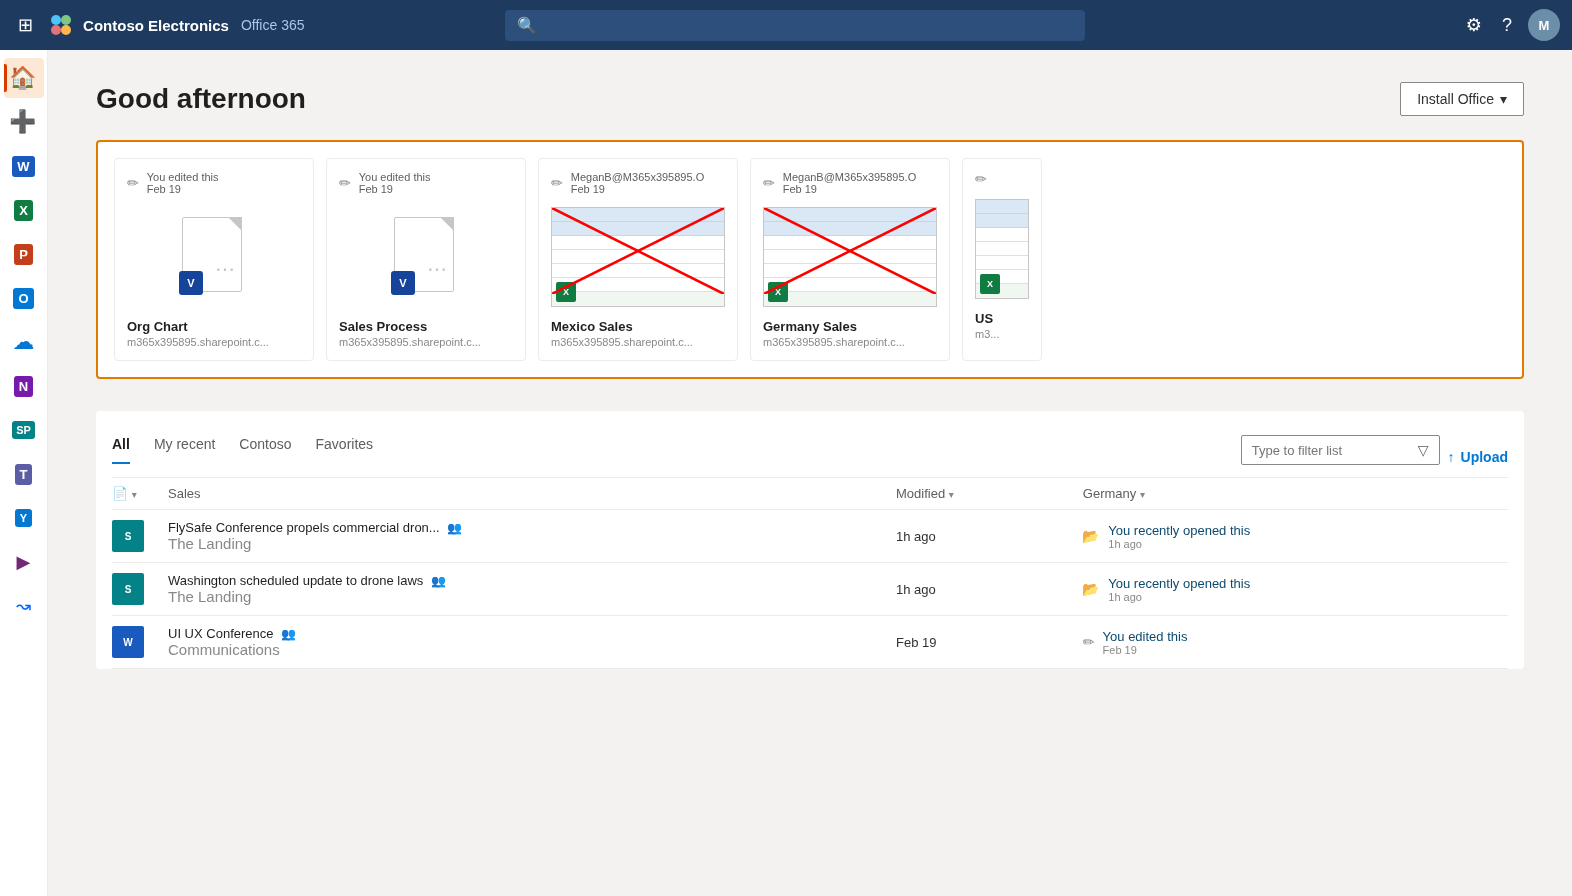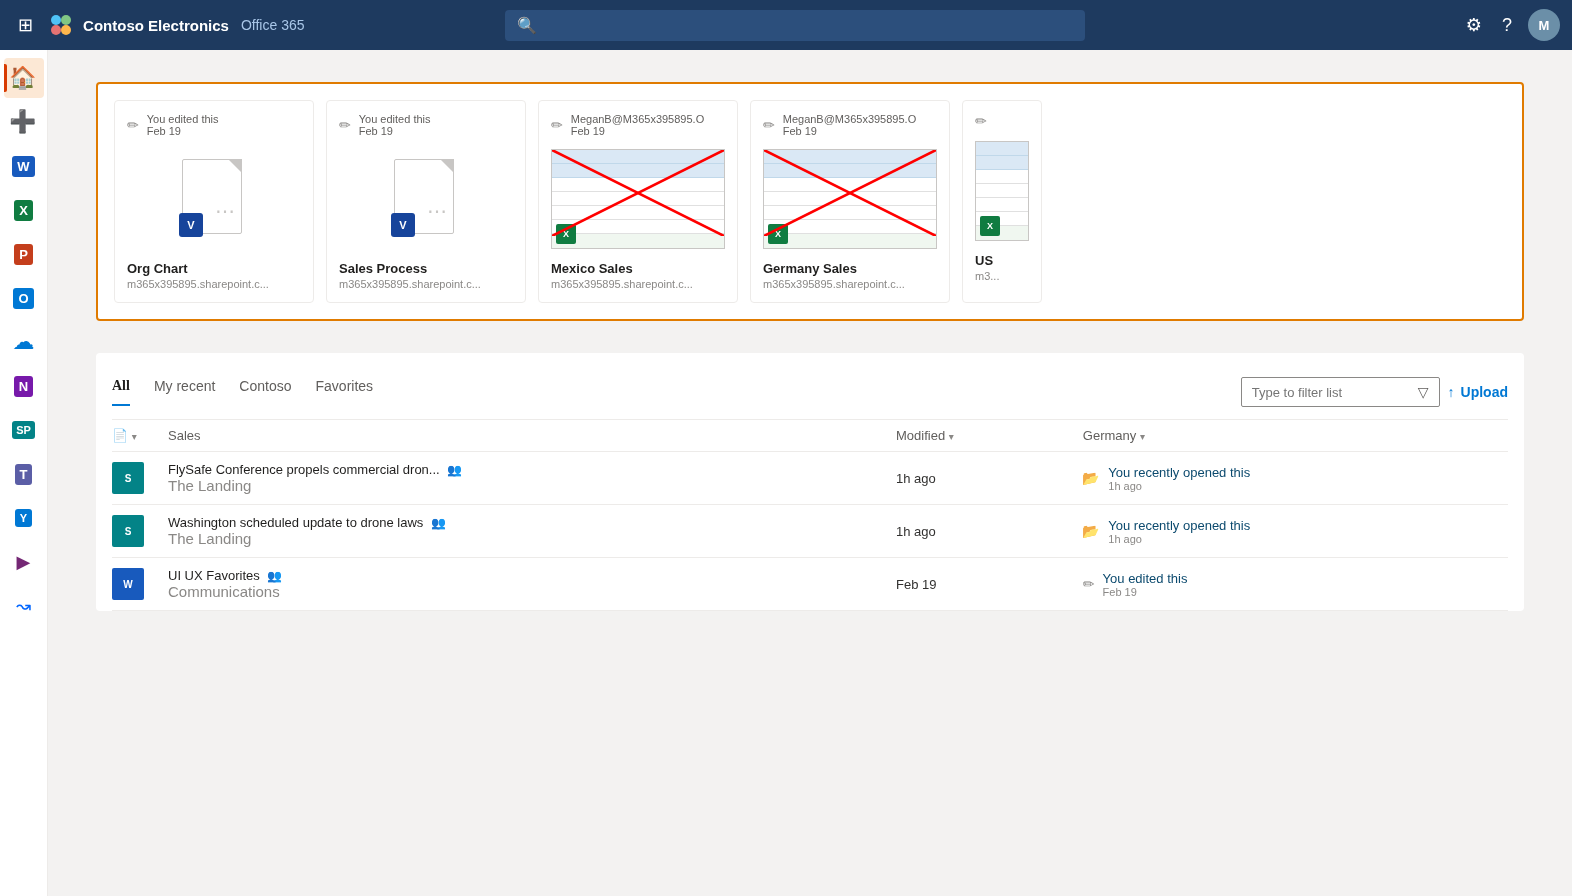--- a/index.html
+++ b/index.html
@@ -338,25 +338,24 @@
       font-size: 14px;
       color: #605e5c;
       cursor: pointer;
       padding-bottom: 10px;
       border-bottom: 2px solid transparent;
     }
     .file-tab.active {
       color: #201f1e;
       font-weight: 600;
       border-bottom: 2px solid #0078d4;
-      font-family: Liberation Serif, serif;
     }
     .file-list-toolbar {
       display: flex;
-      align-items: center;
+      align-items: flex-end;
       justify-content: flex-end;
       gap: 8px;
       padding: 12px 0;
     }
     .filter-input-wrap {
       display: flex;
       align-items: center;
       border: 1px solid #8a8886;
       border-radius: 2px;
       padding: 6px 10px;
@@ -490,20 +489,27 @@
     </div>
     <div class="sidebar-item">
       <span style="font-size:18px; color:#742774;">▶</span>
     </div>
     <div class="sidebar-item">
       <span style="font-size:18px; color:#0066ff;">↝</span>
     </div>
   </aside>
 
   <main class="main-content">
+    <div class="main-header">
+      <h1 class="main-title">Good afternoon</h1>
+      <button class="install-office-btn">
+        <span>Install Office</span>
+        <span>▾</span>
+      </button>
+    </div>
 
     <section class="recommended-section">
       <div class="rec-cards">
 
         <div class="rec-card">
           <div class="rec-card-meta">
             <span class="rec-edit-icon">✏</span>
             <div>
               <div class="rec-meta-text">You edited this</div>
               <div class="rec-meta-text">Feb 19</div>
@@ -717,21 +723,21 @@
           </tr>
 
           <tr>
             <td>
               <div class="file-icon-cell file-icon-word">W</div>
             </td>
             <td>
               <div class="file-name-cell">
                 <div>
                   <div style="display:flex; align-items:center; gap:4px;">
-                    <span class="file-name-text">UI UX Favorites</span>
+                    <span class="file-name-text">UI UX Conference</span>
                     <span class="shared-icon">👥</span>
                   </div>
                   <div class="file-subtext">Communications</div>
                 </div>
               </div>
             </td>
             <td>
               <span class="modified-text">Feb 19</span>
             </td>
             <td>

